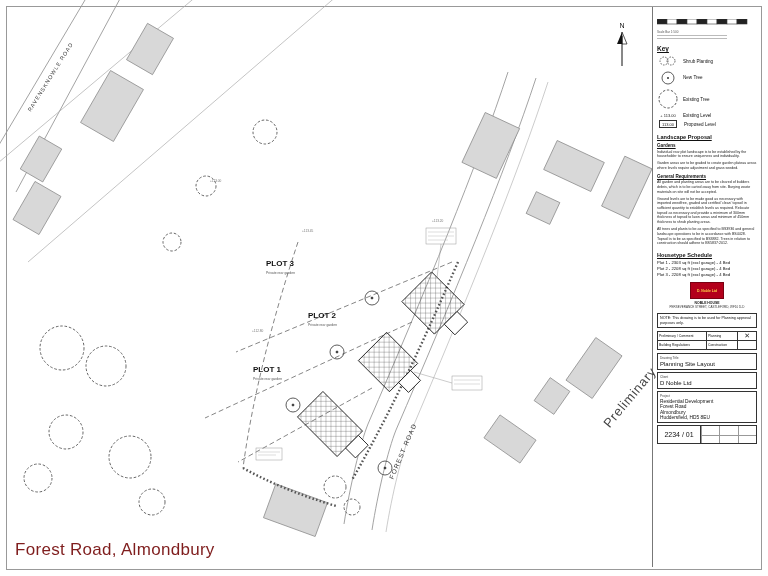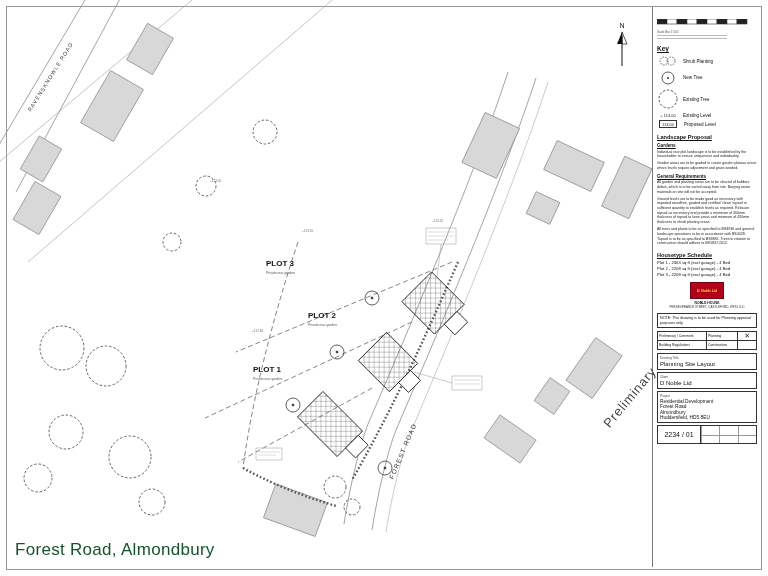--- a/index.html
+++ b/index.html
@@ -39,21 +39,21 @@
   .tb-value{font-size:6px;margin-top:1px;}
   .tb-value.small{font-size:4.8px;margin-top:0.5px;}
   .tb-number{display:flex;border:1px solid #333;margin-top:2px;height:17px;}
   .num-cell{width:42px;border-right:1px solid #333;font-size:7px;display:flex;align-items:center;justify-content:center;}
   .mini-grid{flex:1;display:grid;grid-template-columns:repeat(3,1fr);grid-template-rows:1fr 1fr;}
   .mini-grid span{border-left:1px solid #999;}
   .mini-grid span:nth-child(n+4){border-top:1px solid #999;}
   
   .preliminary{position:absolute;left:606px;top:418px;transform:rotate(-50deg);transform-origin:0 50%;
                font-size:13px;color:#444;letter-spacing:0.8px;white-space:nowrap;pointer-events:none;}
-  .bottom-label{position:absolute;left:15px;top:540px;font-size:17px;color:#14532d;letter-spacing:0.3px;}
+  .bottom-label{position:absolute;left:15px;top:540px;font-size:17px;color:#7f1d1d;letter-spacing:0.3px;}
 </style>
 </head>
 <body>
 
 <div class="sheet">
   <div class="frame"></div>
 
   <svg class="plan" width="652" height="576" viewBox="0 0 652 576">
     <defs>
       <pattern id="xh" width="5" height="5" patternUnits="userSpaceOnUse" patternTransform="rotate(45)">

